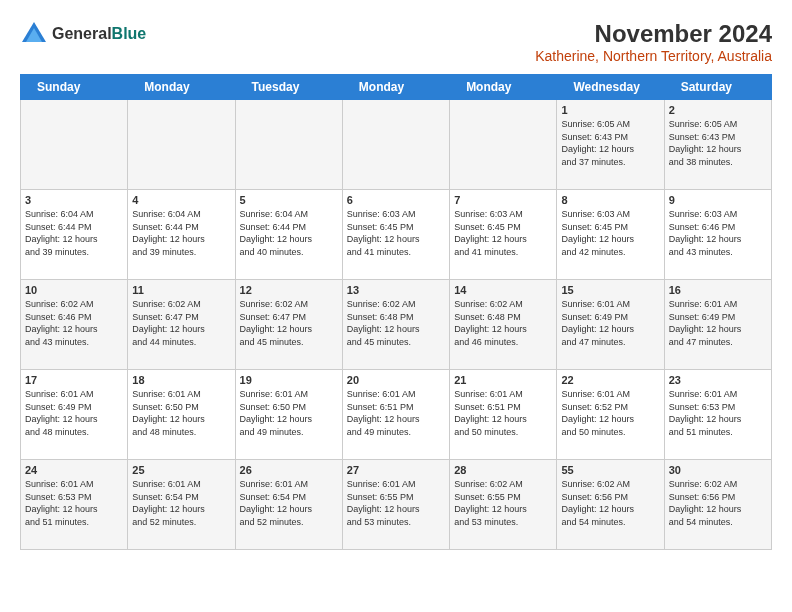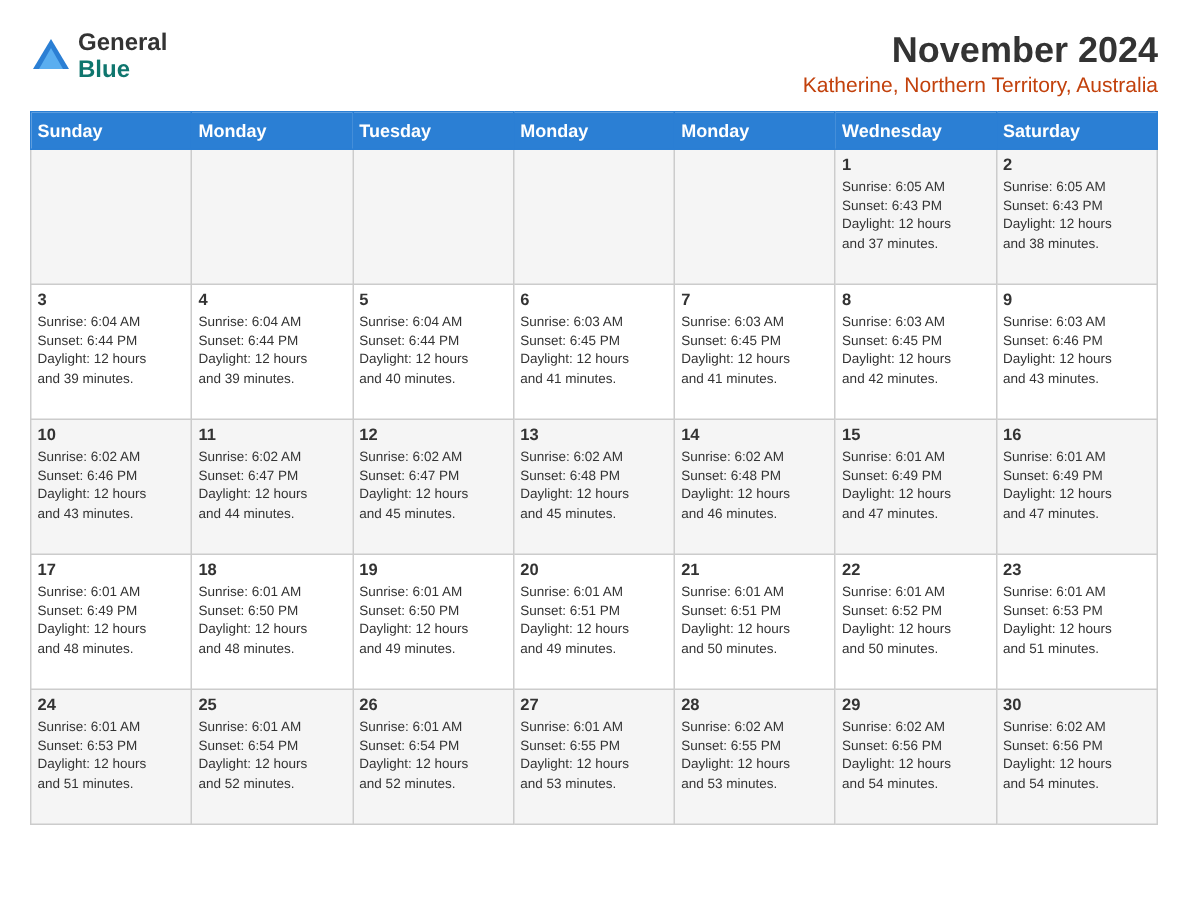--- a/index.html
+++ b/index.html
@@ -16,21 +16,20 @@
       align-items: flex-start;
       margin-bottom: 10px;
     }
     .logo {
       display: flex;
       align-items: center;
       gap: 4px;
     }
     .logo-text {
       display: flex;
-      flex-direction: column;
       line-height: 1.1;
     }
     .logo-general {
       font-size: 16px;
       font-weight: bold;
       color: #333;
     }
     .logo-blue {
       font-size: 16px;
       font-weight: bold;
@@ -55,21 +54,21 @@
     table {
       width: 100%;
       border-collapse: collapse;
       table-layout: fixed;
     }
     th {
       background: #2b7fd4;
       color: white;
       font-size: 12px;
       font-weight: bold;
-      padding: 5px 4px;
+      padding: 5px 16px;
       text-align: left;
       border: 1px solid #2b7fd4;
     }
     td {
       border: 1px solid #ccc;
       vertical-align: top;
       padding: 4px;
       font-size: 9.5px;
       color: #333;
       height: 90px;
@@ -333,21 +332,21 @@
 and 53 minutes.</div>
         </td>
         <td>
           <span class="day-num">28</span>
           <div class="day-info" style="white-space: pre-line;">Sunrise: 6:02 AM
 Sunset: 6:55 PM
 Daylight: 12 hours
 and 53 minutes.</div>
         </td>
         <td>
-          <span class="day-num">29</span>
+          <span class="day-num">55</span>
           <div class="day-info" style="white-space: pre-line;">Sunrise: 6:02 AM
 Sunset: 6:56 PM
 Daylight: 12 hours
 and 54 minutes.</div>
         </td>
         <td>
           <span class="day-num">30</span>
           <div class="day-info" style="white-space: pre-line;">Sunrise: 6:02 AM
 Sunset: 6:56 PM
 Daylight: 12 hours

